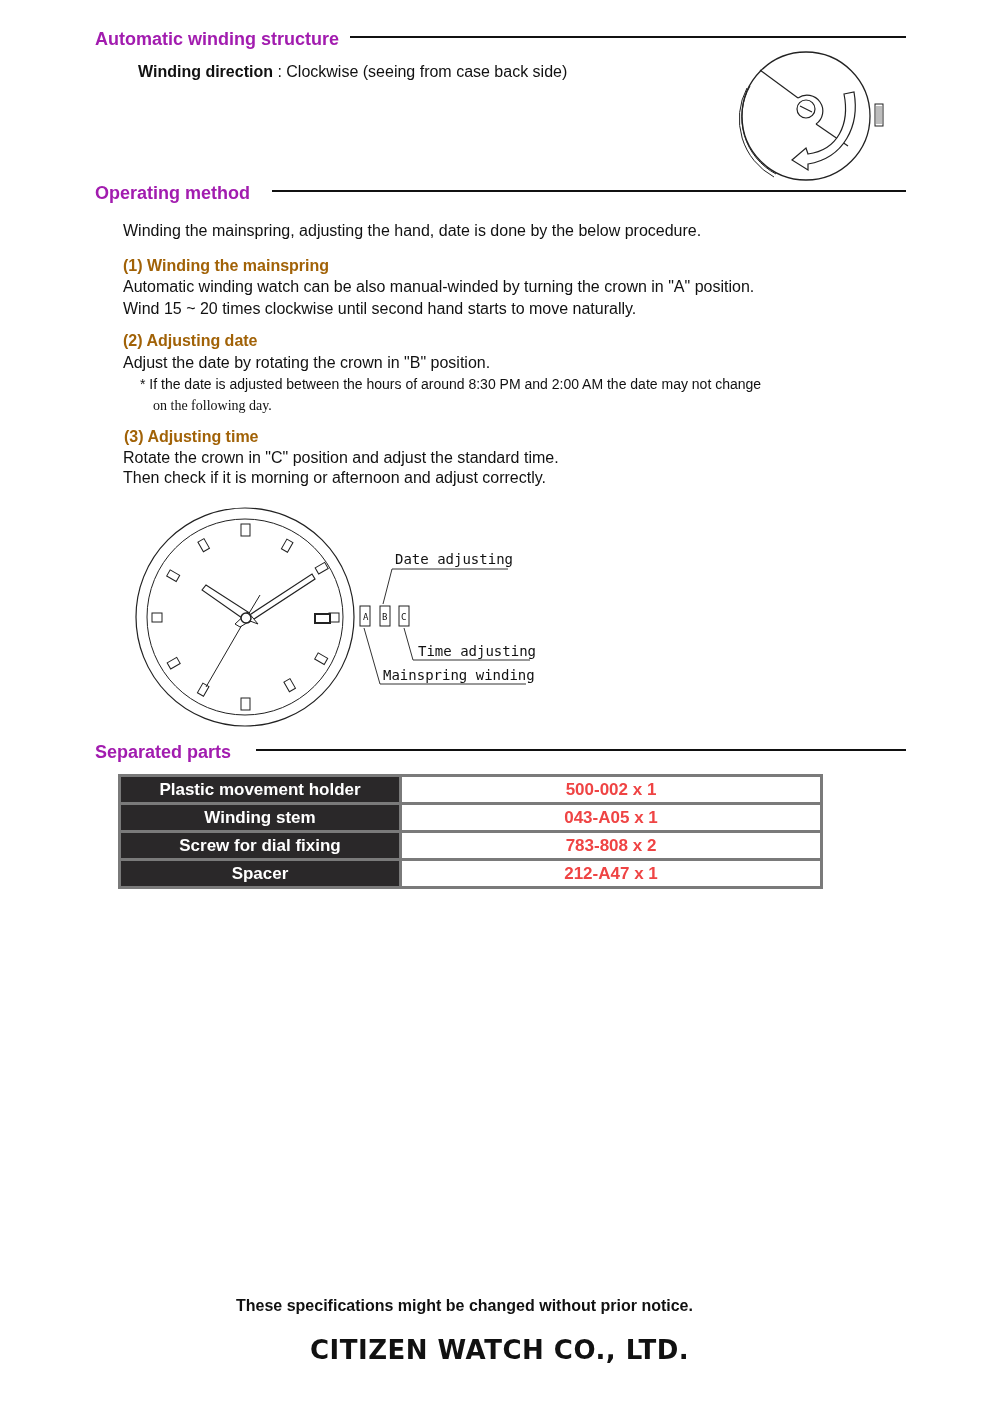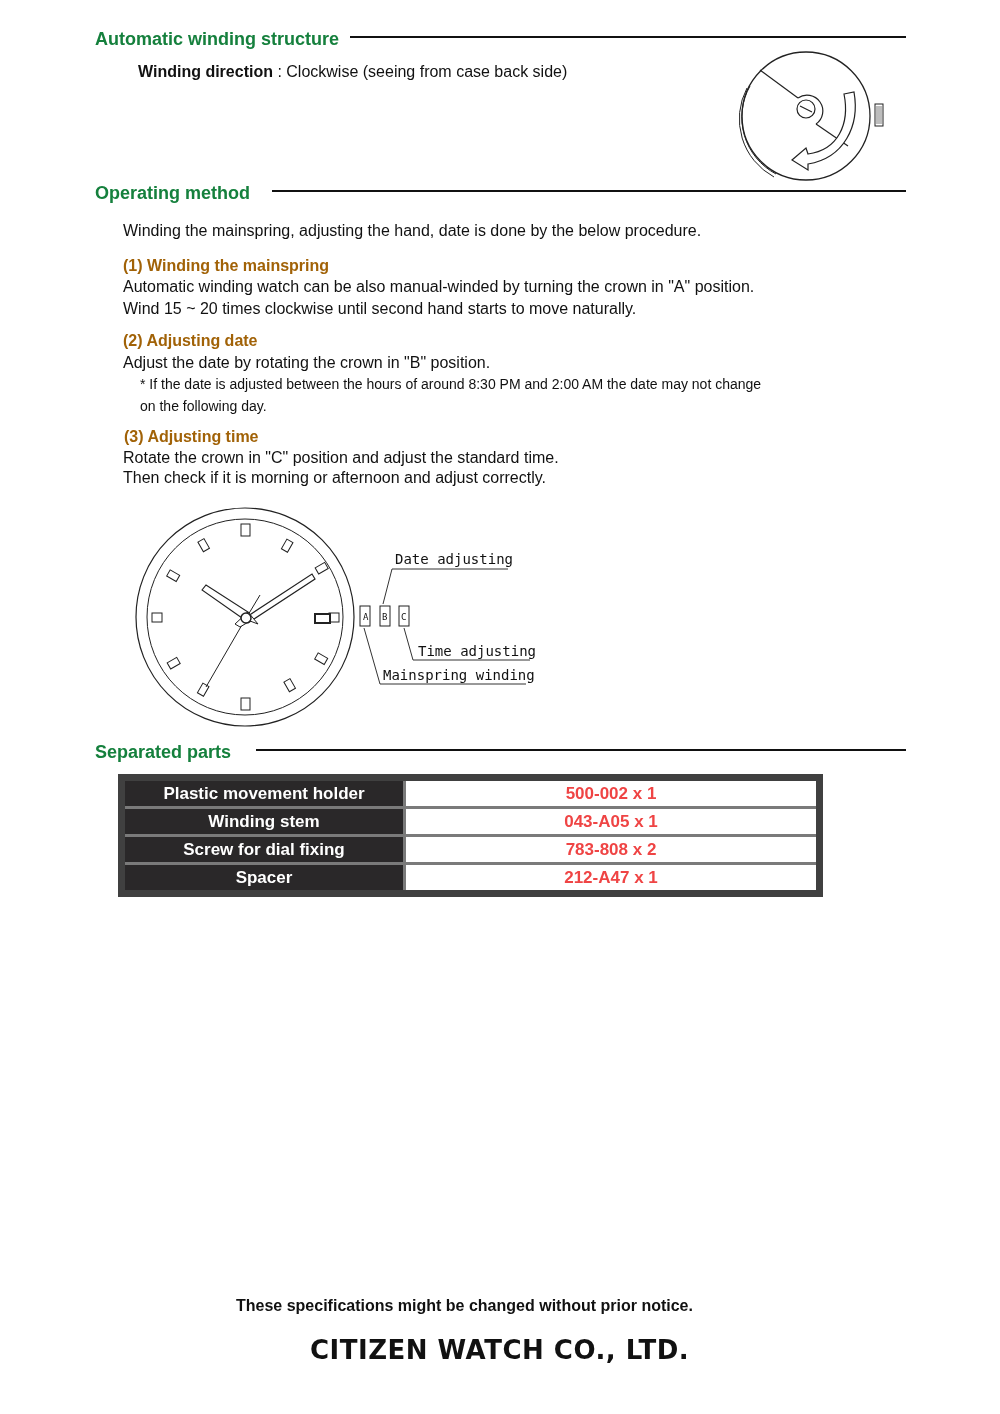--- a/index.html
+++ b/index.html
@@ -1,26 +1,26 @@
 <!DOCTYPE html>
 <html><head>
   <meta charset="utf-8">
   <style>
     html, body { margin: 0; padding: 0; background: #ffffff; }
     body { width: 1000px; height: 1414px; position: relative; overflow: hidden; color: #111; font-family: "Liberation Sans", sans-serif; }
     .abs { position: absolute; }
-    .section-title { font-weight: bold; font-size: 18px; color: #15803d; white-space: nowrap; background: #fff; padding-right: 2px; }
+    .section-title { font-weight: bold; font-size: 18px; color: #a21caf; white-space: nowrap; background: #fff; padding-right: 2px; }
     .rule { position: absolute; height: 2px; background: #111; }
     .bold { font-weight: bold; }
     .txt { font-size: 16px; white-space: nowrap; color: #111; }
     .sub-head { font-size: 16px; font-weight: bold; white-space: nowrap; color: #a16207; }
     .note { font-size: 14px; white-space: nowrap; color: #111; }
 
     
-    .parts-table { position: absolute; left: 118px; top: 774px; width: 705px; border-collapse: collapse; border: 7px solid #404040; }
+    .parts-table { position: absolute; left: 118px; top: 774px; width: 705px; border-collapse: collapse; border: 1px solid #404040; }
     .parts-table td { height: 25px; border: 3px solid #7a7a7a; padding: 0; font-size: 17px; font-weight: bold; text-align: center; }
     .parts-table td.name { background: #2a2829; color: #fff; width: 278px; }
     .parts-table td.code { background: #fff; color: #ef4444; }
 
     .footer-note { font-weight: bold; font-size: 16px; white-space: nowrap; }
     .brand { font-weight: bold; font-size: 26px; letter-spacing: 0.5px; white-space: nowrap; font-family: "DejaVu Sans", sans-serif; margin-left: 8px; }
 
     .callout { font-family: "DejaVu Sans Mono", monospace; font-size: 14px; white-space: nowrap; color: #111; }
   </style>
 </head>
@@ -54,21 +54,21 @@
 
 <div class="abs txt" style="left:123px; top:222px;">Winding the mainspring, adjusting the hand, date is done by the below procedure.</div>
 
 <div class="abs sub-head" style="left:123px; top:257px;">(1) Winding the mainspring</div>
 <div class="abs txt" style="left:123px; top:278px;">Automatic winding watch can be also manual-winded by turning the crown in "A" position.</div>
 <div class="abs txt" style="left:123px; top:300px;">Wind 15 ~ 20 times clockwise until second hand starts to move naturally.</div>
 
 <div class="abs sub-head" style="left:123px; top:332px;">(2) Adjusting date</div>
 <div class="abs txt" style="left:123px; top:354px;">Adjust the date by rotating the crown in "B" position.</div>
 <div class="abs note" style="left:140px; top:376px;">* If the date is adjusted between the hours of around 8:30 PM and 2:00 AM  the date may  not change</div>
-<div class="abs note" style="left:140px; top:398px;">on the following day.</div>
+<div class="abs note" style="left:153px; top:398px;font-family:Liberation Serif, serif;">on the following day.</div>
 
 <div class="abs sub-head" style="left:124px; top:428px;">(3) Adjusting time</div>
 <div class="abs txt" style="left:123px; top:449px;">Rotate the crown in "C" position  and adjust the standard time.</div>
 <div class="abs txt" style="left:123px; top:469px;">Then check if it is morning or afternoon and adjust correctly.</div>
 
 <svg class="abs" style="left:130px; top:500px;" width="420" height="235" viewBox="0 0 420 235">
   <g>
     <circle cx="115" cy="117" r="109" fill="none" stroke="#222" stroke-width="1.2"></circle>
     <circle cx="115" cy="117" r="98" fill="none" stroke="#222" stroke-width="1"></circle>
   </g>

